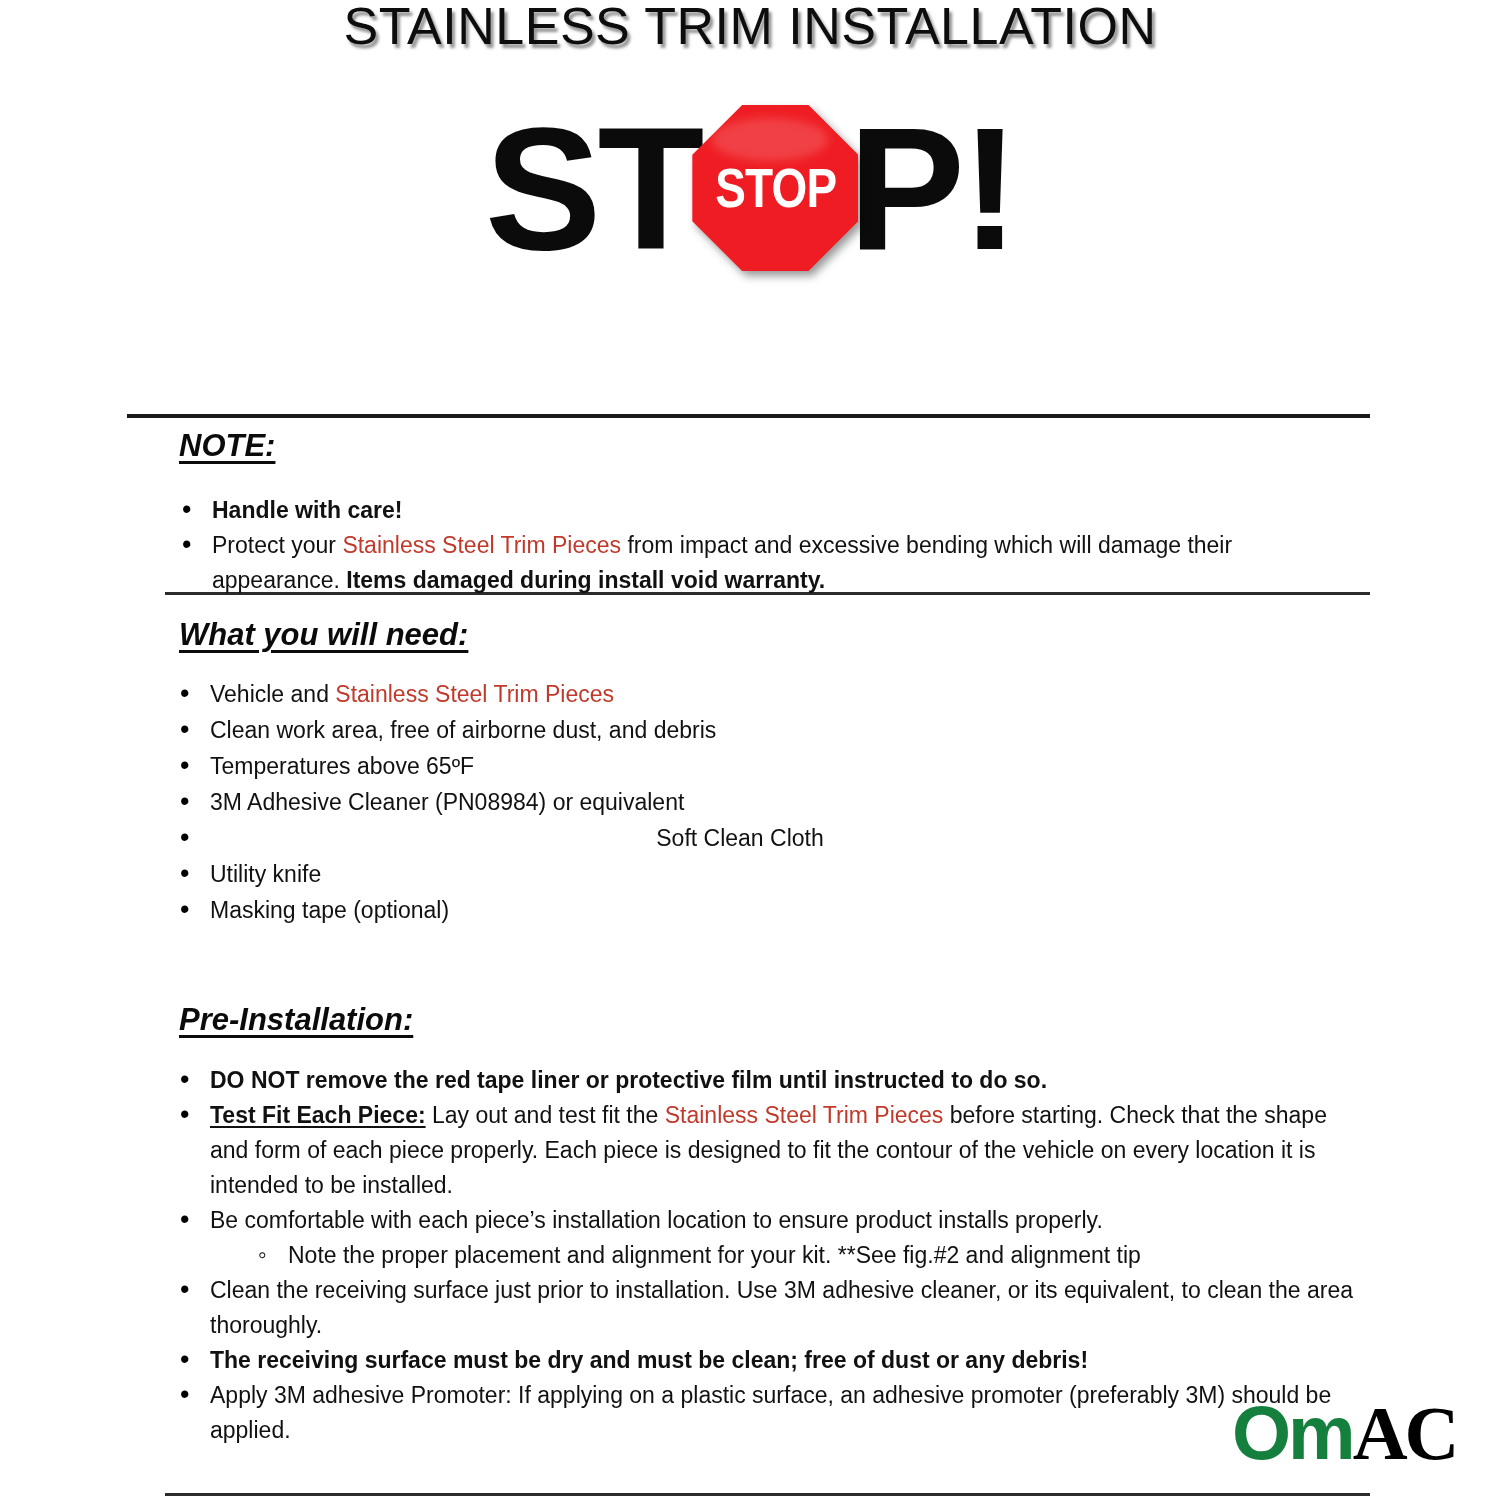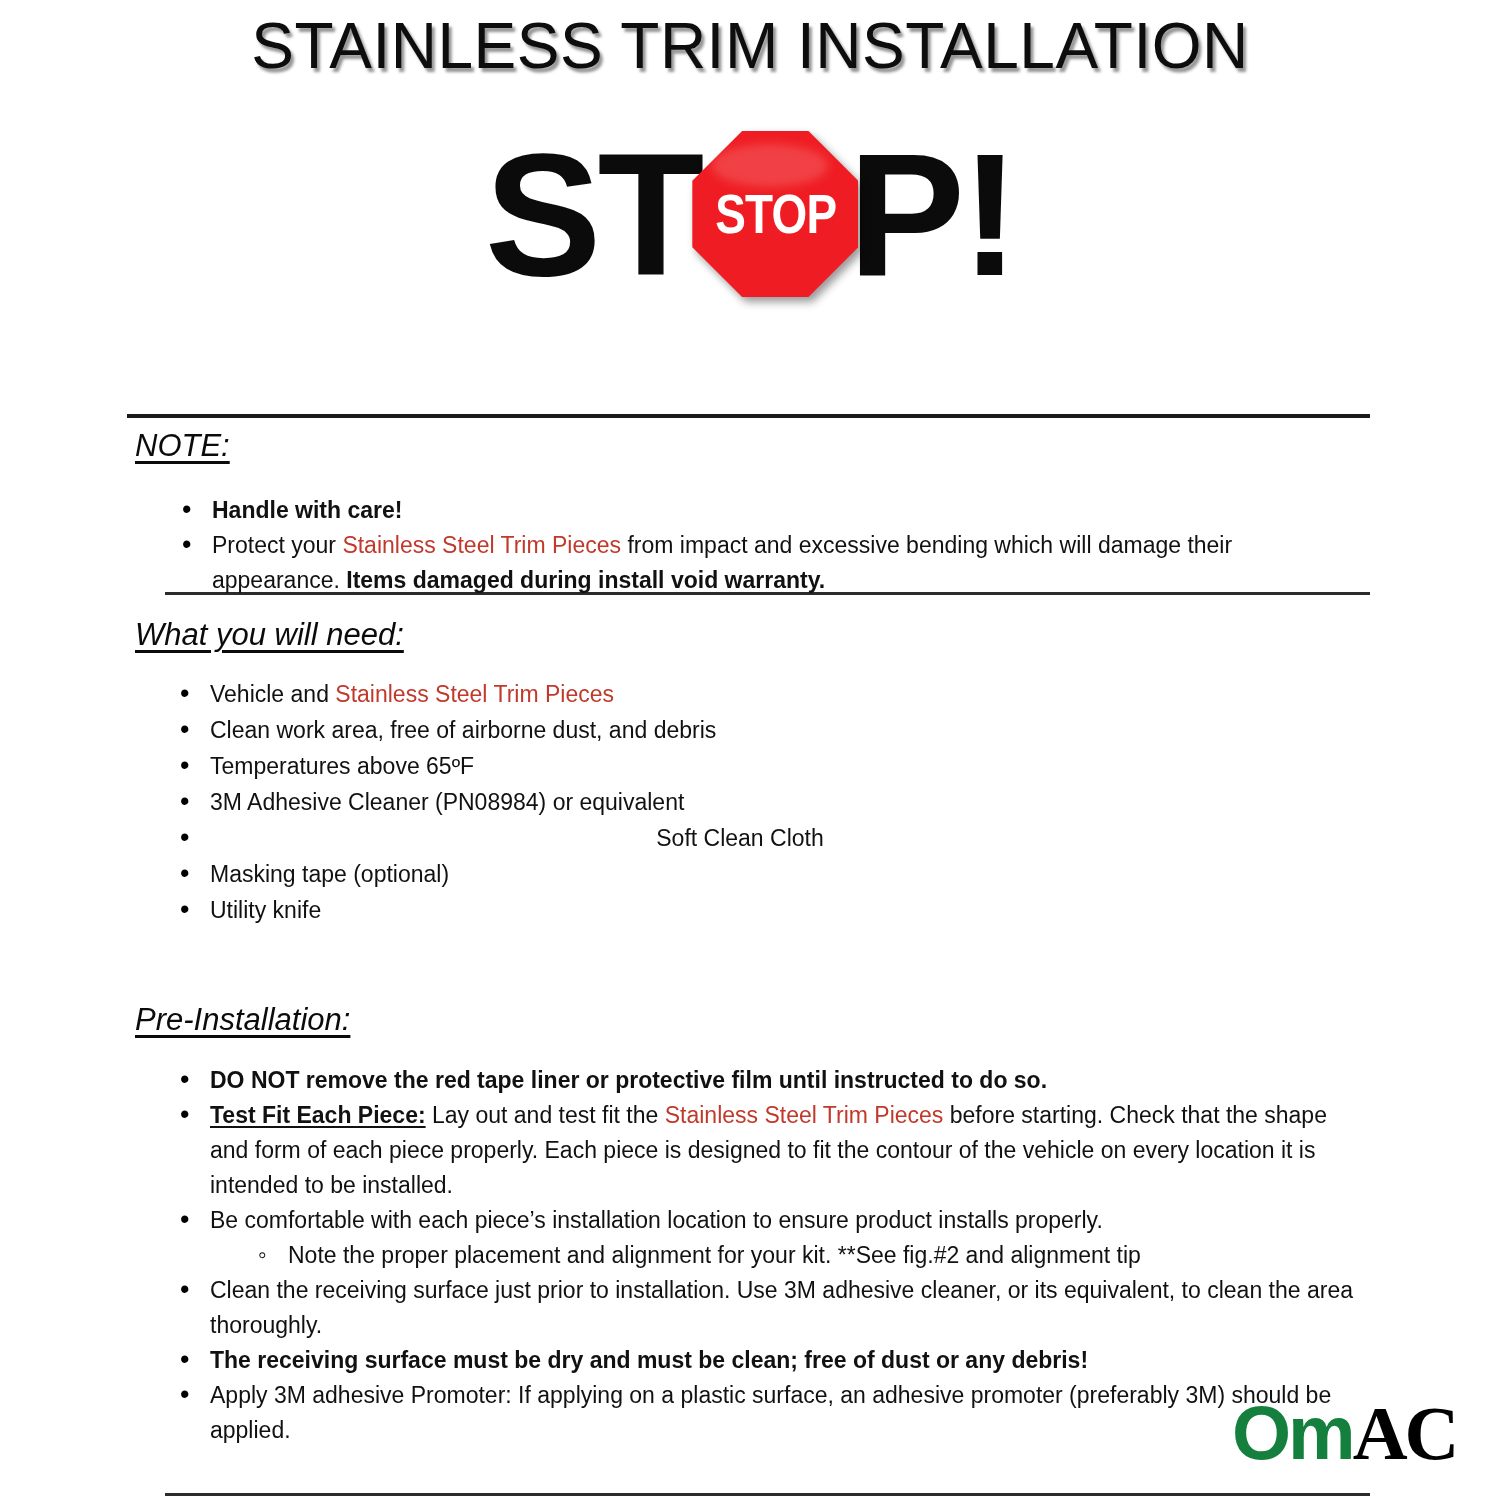--- a/index.html
+++ b/index.html
@@ -13,25 +13,24 @@
     overflow: hidden;
     font-family: "Liberation Sans", sans-serif;
     color: #000000;
     position: relative;
   }
 
   
   .doc-title {
     text-align: center;
     font-family: "Liberation Sans", sans-serif;
-    font-size: 64px;
+    font-size: 52px;
     font-weight: 400;
     letter-spacing: 0.5px;
     line-height: 1;
-    padding-top: 14px;
     color: #0d0d0d;
     text-shadow: 3px 4px 3px rgba(0,0,0,0.42);
     white-space: nowrap;
   }
 
   
   .stop-logo-wrap {
     margin-top: 46px;
     height: 180px;
     display: flex;
@@ -103,28 +102,29 @@
   .rule-thin {
     position: absolute;
     left: 165px;
     width: 1205px;
     height: 3px;
     background: #2b2b2b;
   }
 
   .section-head {
     font-family: "Liberation Sans", sans-serif;
-    font-weight: 400;
+    font-weight: 700;
     font-style: italic;
     font-size: 31px;
     text-decoration: underline;
     text-underline-offset: 5px;
     text-decoration-thickness: 3px;
     color: #0b0b0b;
     white-space: nowrap;
+    margin-left: 44px;
   }
 
   ul.bullets {
     list-style: none;
     margin: 0;
     padding: 0;
   }
   ul.bullets > li {
     position: relative;
     padding-left: 30px;
@@ -219,24 +219,24 @@
     <li style="margin-bottom:1px;">
       <span>Temperatures above 65ºF</span>
     </li>
     <li style="margin-bottom:1px;">
       <span>3M Adhesive Cleaner (PN08984) or equivalent</span>
     </li>
     <li style="margin-bottom:1px;text-align:center;">
       <span>Soft Clean Cloth</span>
     </li>
     <li style="margin-bottom:1px;">
+      <span>Utility knife</span>
+    </li>
+    <li style="margin-bottom:1px;">
       <span>Masking tape (optional)</span>
-    </li>
-    <li style="margin-bottom:1px;">
-      <span>Utility knife</span>
     </li>
   </ul>
 </div>
 
 <div class="blk" style="left:135px; top:1002px;"><span class="section-head">Pre-Installation:</span></div>
 
 <div class="blk" style="left:180px; top:1063px; width:1190px;">
   <ul class="bullets">
     <li>
       <span class="b">DO NOT remove the red tape liner or protective film until instructed to do so.</span>

